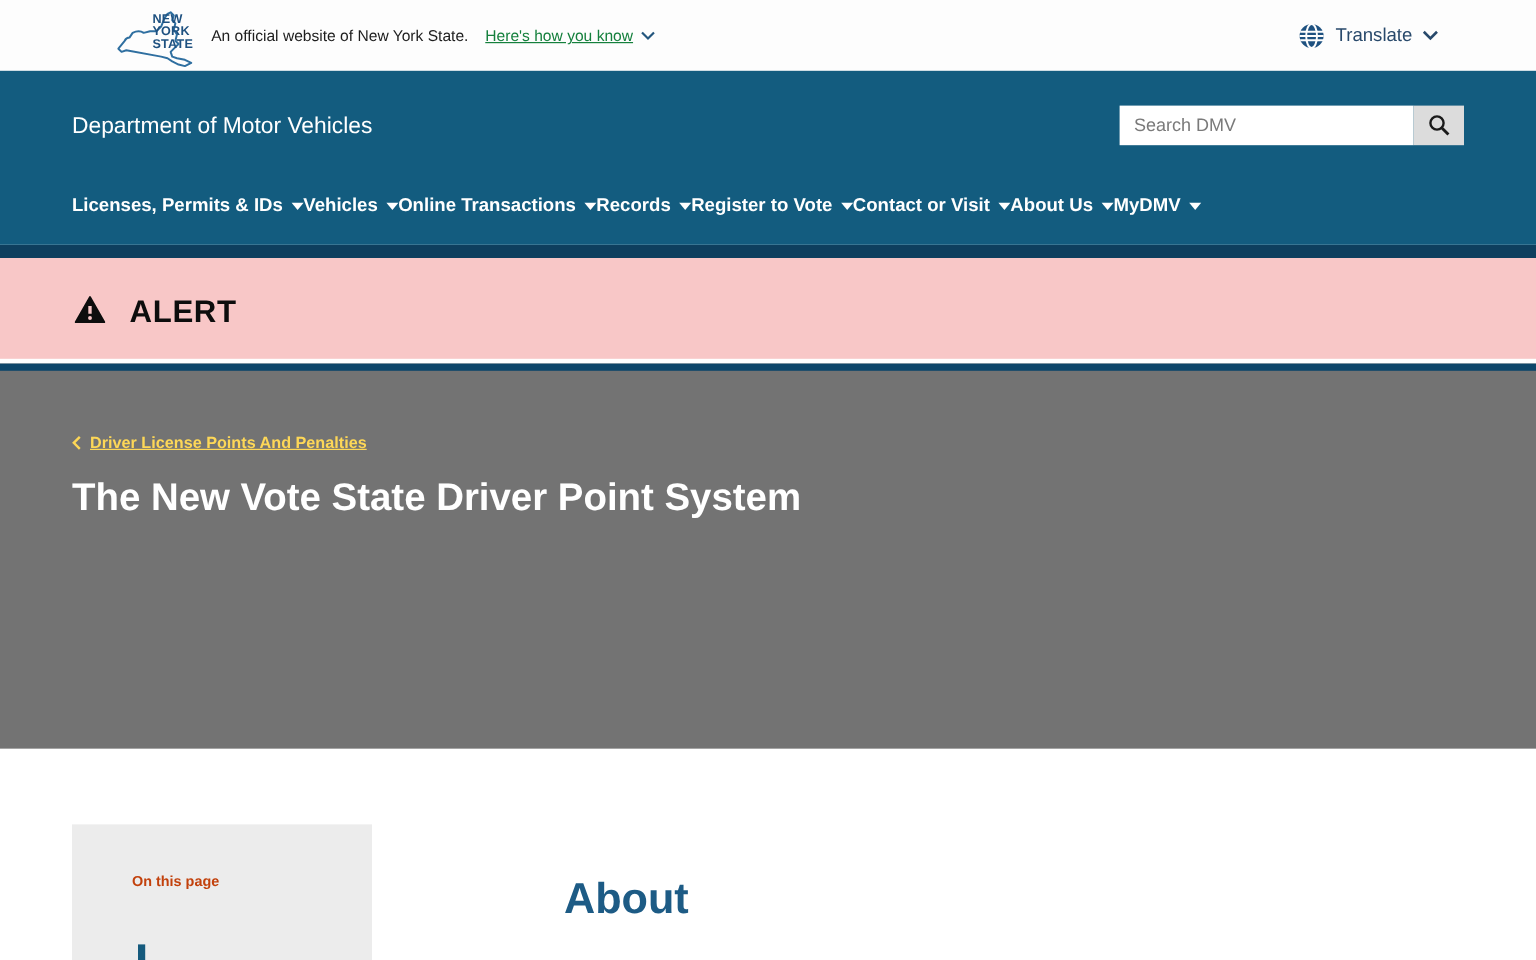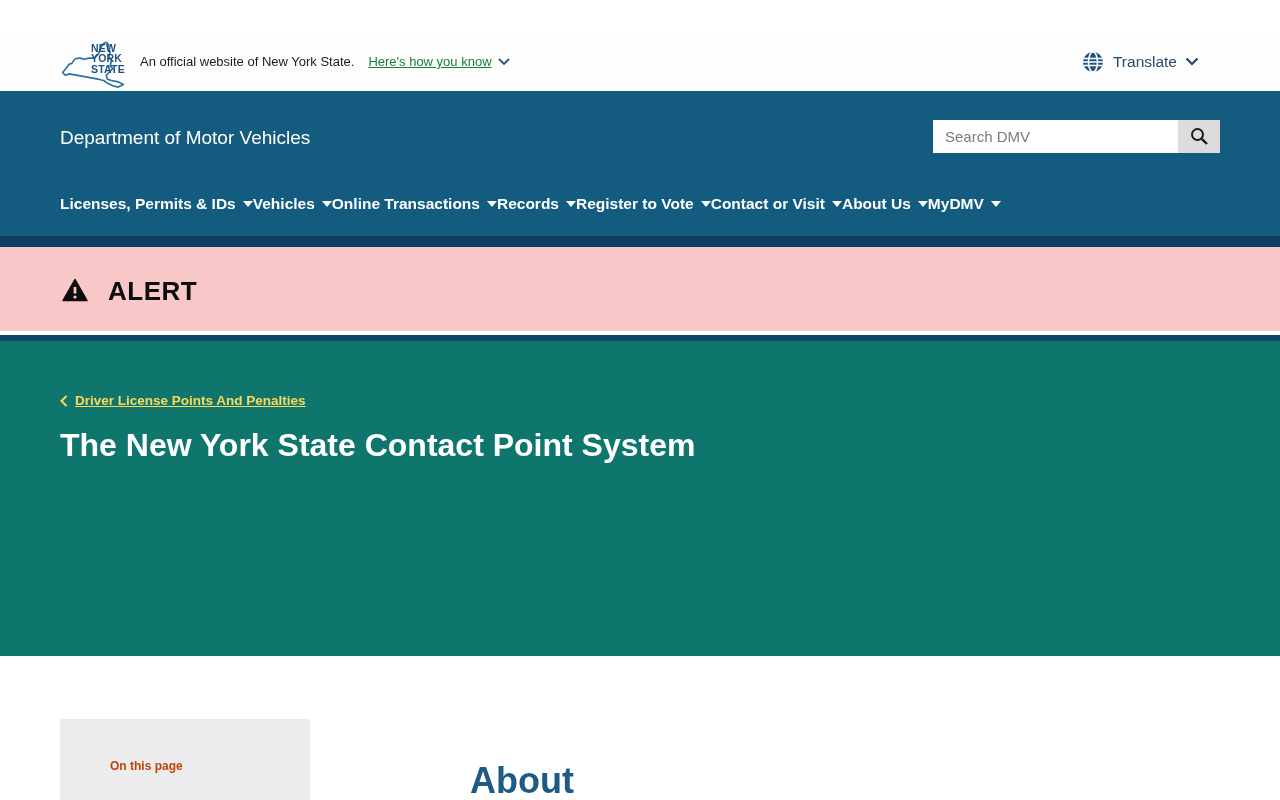--- a/index.html
+++ b/index.html
@@ -1,21 +1,21 @@
 <!DOCTYPE html>
 <html><head>
 <meta charset="utf-8">
 <style>
   * { margin:0; padding:0; box-sizing:border-box; }
   html,body { width:1280px; height:800px; overflow:hidden; background:#fff;
               font-family:"Liberation Sans", sans-serif; }
 
   
   .topbar { height:59px; background:#fdfdfd; display:flex; align-items:center;
-            padding-left:60px; padding-right:81px; position:relative;margin-top:32px; }
+            padding-left:96px; padding-right:81px; position:relative; }
   .logo { position:relative; width:66px; height:52px; margin-top:4px; flex:0 0 auto; }
   .logo svg { position:absolute; left:0; top:0; }
   .logo-text { position:absolute; left:31px; top:5px; color:#1E5180; font-weight:bold;
                font-size:10.5px; line-height:10.5px; letter-spacing:.2px; }
   .official { margin-left:14px; font-size:13px; color:#1d1d1d; }
   .hyk { margin-left:14px; font-size:13px; color:#15803d; text-decoration:underline;
          display:inline-flex; align-items:center; gap:6px; cursor:pointer; }
   .translate { margin-left:auto; display:flex; align-items:center; gap:8px; cursor:pointer;
                color:#28496B; font-size:15.5px; }
 
@@ -40,21 +40,21 @@
   .alert { height:84px; background:#F8C7C7; position:relative; }
   .alert-icon { position:absolute; left:62px; top:31px; }
   .alert-label { position:absolute; left:108px; top:29px; font-size:26px; font-weight:bold;
                  letter-spacing:.5px; color:#0d0d0d; }
   .alert-text { position:absolute; left:219px; top:19px; right:64px; font-size:16.5px;
                 line-height:27px; color:#101010; }
   .alert-text a { color:#101010; font-weight:bold; text-decoration:underline; cursor:pointer; }
   .whitegap { height:4px; background:#fff; }
 
   
-  .hero { height:321px; background:#0f766e; border-top:6px solid #0E466A; padding-left:60px; }
+  .hero { height:321px; background:#737373; border-top:6px solid #0E466A; padding-left:60px; }
   .breadcrumb { display:inline-flex; align-items:center; gap:7px; margin-top:52px;
                 color:#FDD757; font-size:13.5px; font-weight:bold; text-decoration:underline;
                 cursor:pointer; }
   .page-title { margin-top:16px; color:#fff; font-size:32px; font-weight:bold; }
 
   
   .content { position:relative; height:176px; background:#fff; }
   .onpage { position:absolute; left:60px; top:63px; width:250px; height:113px;
             background:#ECECEC; }
   .onpage-title { padding:40px 0 0 50px; font-size:12px; font-weight:bold; color:#c2410c; }
@@ -157,21 +157,21 @@
 </section>
 <div class="whitegap"></div>
 
 <section class="hero">
   <a class="breadcrumb">
     <svg width="8" height="12" viewBox="0 0 8 12">
       <polyline points="6.5,1 1.5,6 6.5,11" fill="none" stroke="#FDD757" stroke-width="2"></polyline>
     </svg>
     <span>Driver License Points And Penalties</span>
   </a>
-  <h1 class="page-title">The New York State Contact Point System</h1>
+  <h1 class="page-title">The New Vote State Driver Point System</h1>
 </section>
 
 <main class="content">
   <aside class="onpage">
     <h3 class="onpage-title">On this page</h3>
     <div class="onpage-indicator"></div>
   </aside>
   <h2 class="about-heading">About</h2>
 </main>
 

